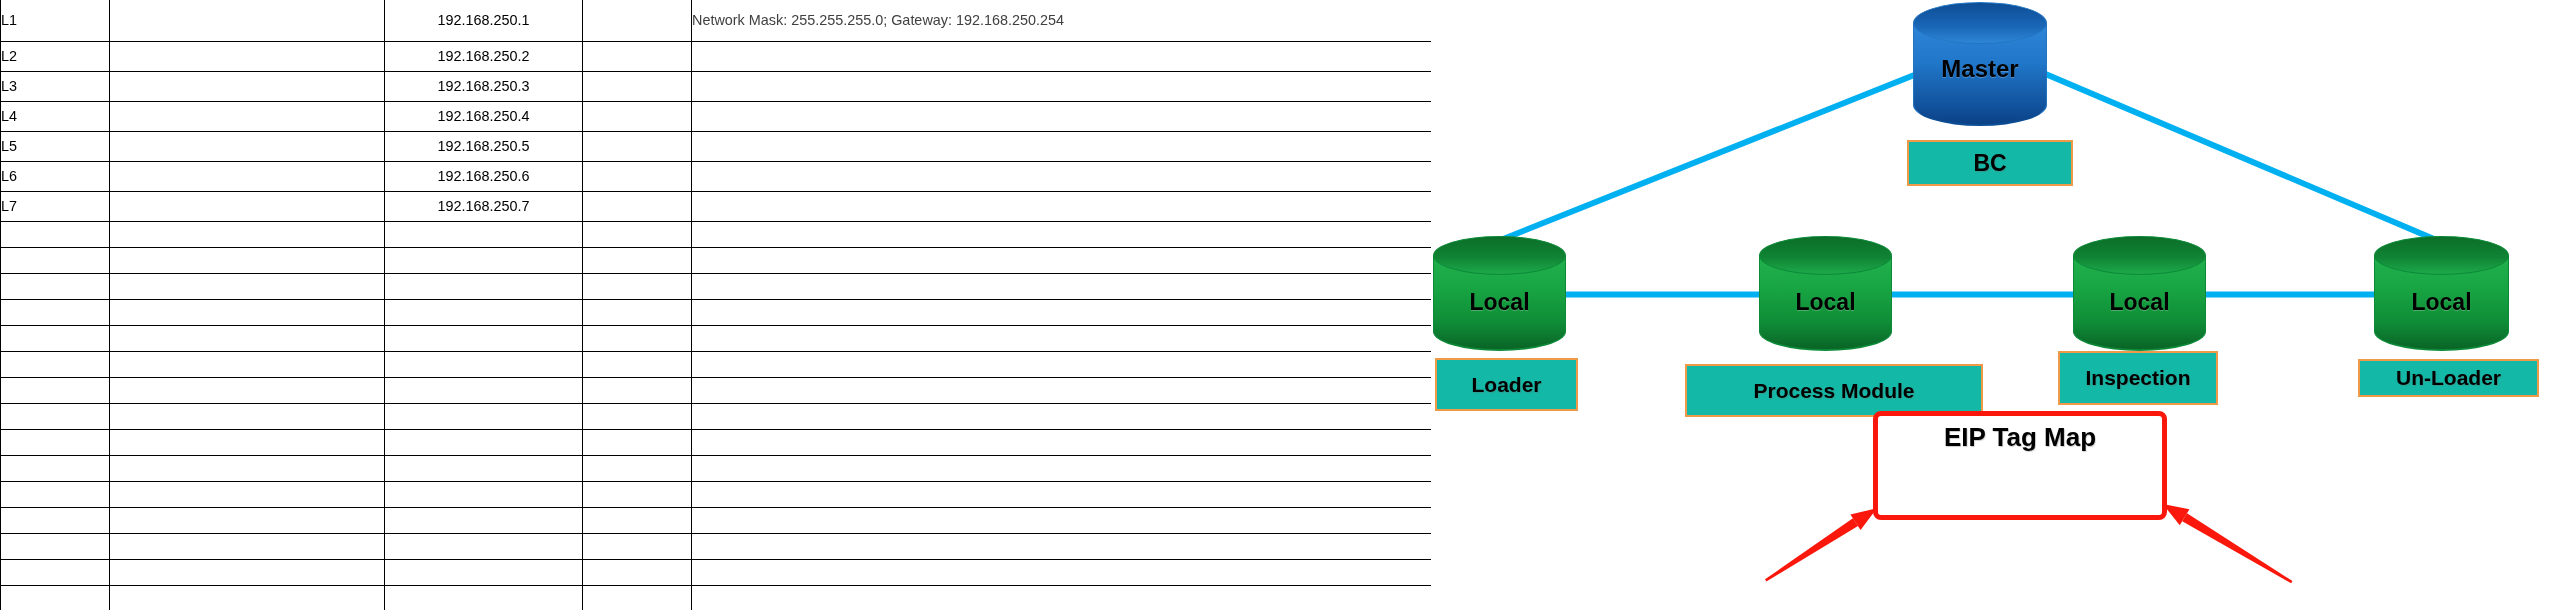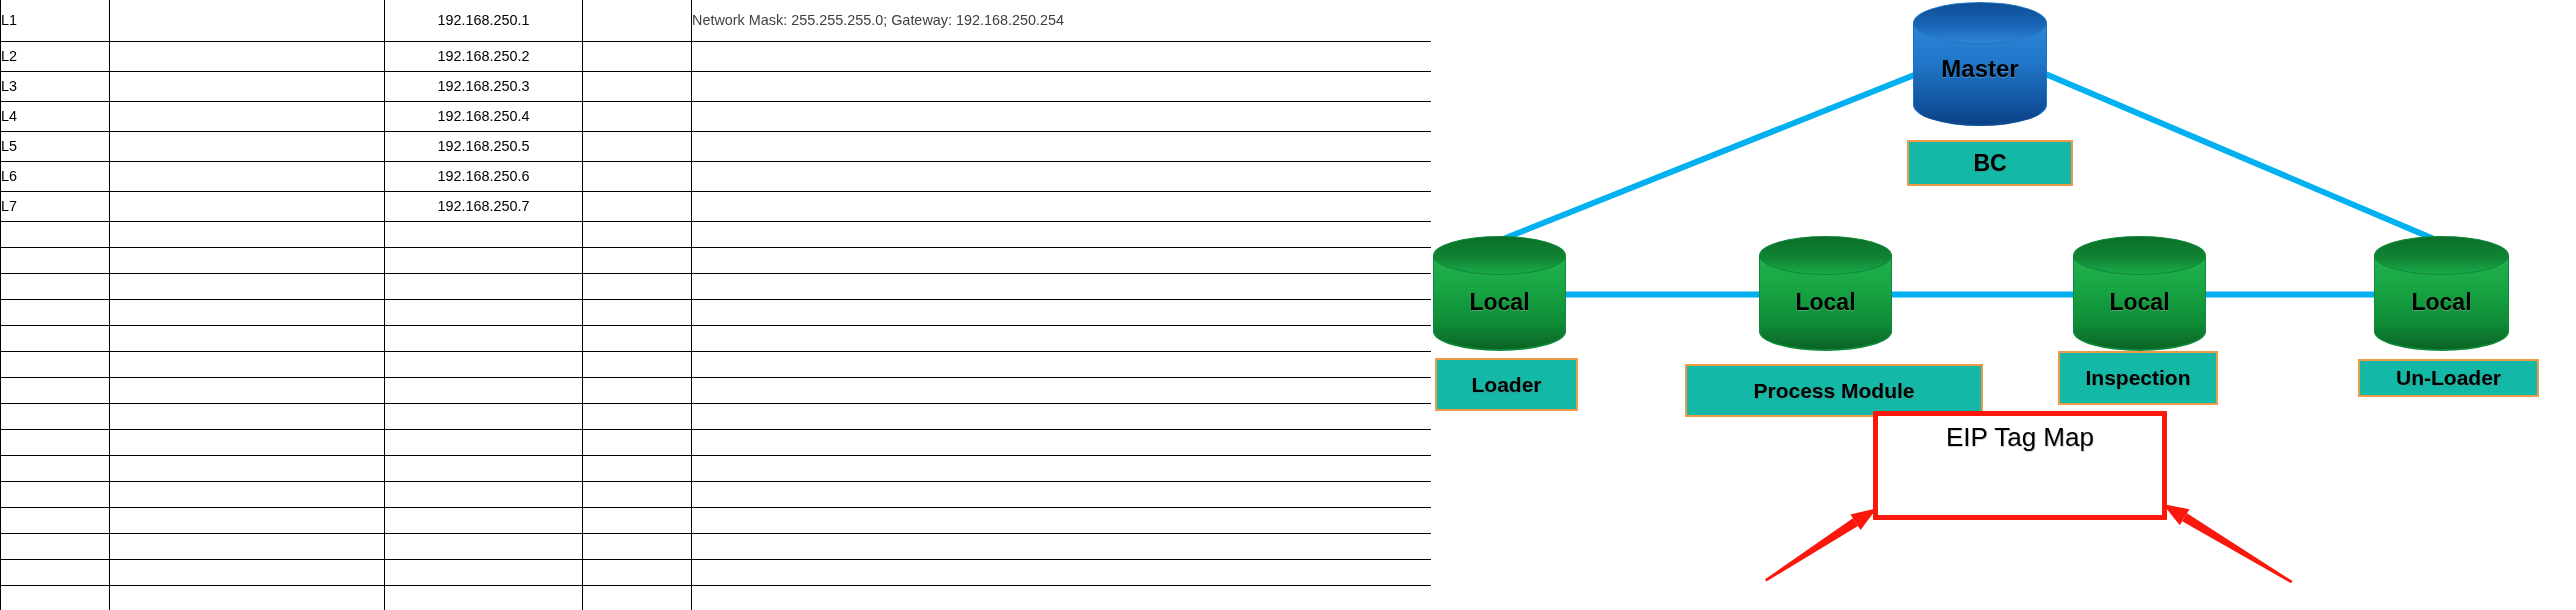--- a/index.html
+++ b/index.html
@@ -89,23 +89,23 @@
     text-shadow:0.8px 0.8px 0.8px rgba(110,110,110,0.35);
   }
   #box-bc        { left:1907px; top:140px; width:166px; height:46px; font-size:23px; }
   #box-loader    { left:1435px; top:358px; width:143px; height:53px; }
   #box-process   { left:1685px; top:357px; width:298px; height:53px;margin-top:7px; }
   #box-inspect   { left:2058px; top:351px; width:160px; height:54px; }
   #box-unloader  { left:2358px; top:359px; width:181px; height:38px; }
 
   #box-eip {
     position:absolute; z-index:4; left:1873px; top:411px; width:294px; height:109px;
-    background:#ffffff; border:5.1px solid #F9180B; border-radius:1px;
+    background:#ffffff; border:5.1px solid #F9180B; border-radius:8px;
     display:flex; justify-content:center; align-items:flex-start;
-    font-weight:normal; color:#000; font-size:26px; padding-top:6px;
+    font-weight:bold; color:#000; font-size:26px; padding-top:6px;
     text-shadow:0.8px 0.8px 0.8px rgba(110,110,110,0.35);
   }
 </style>
 </head>
 <body>
 
 <div id="root">
 
   <div id="tablewrap">
     <table class="sheet">

